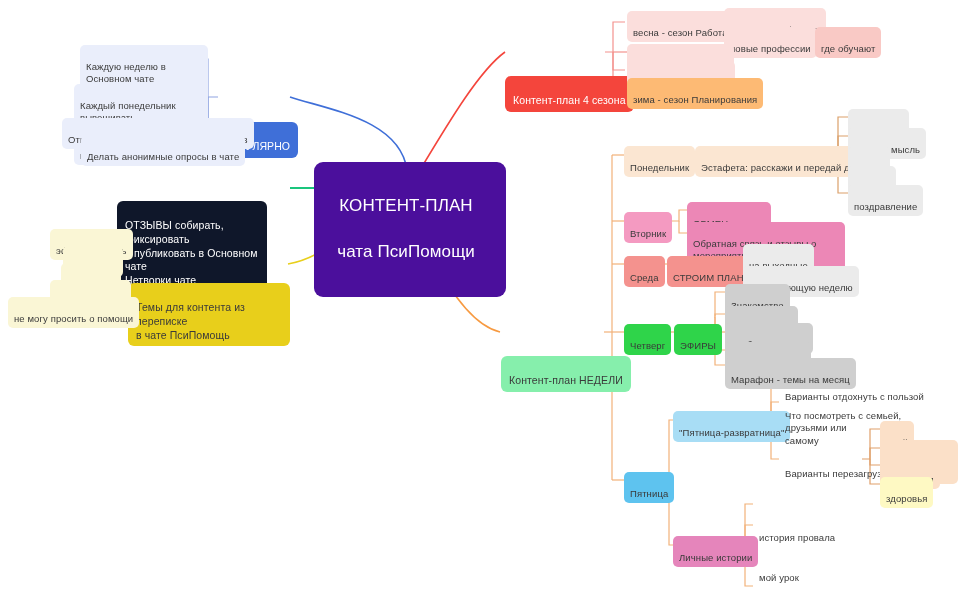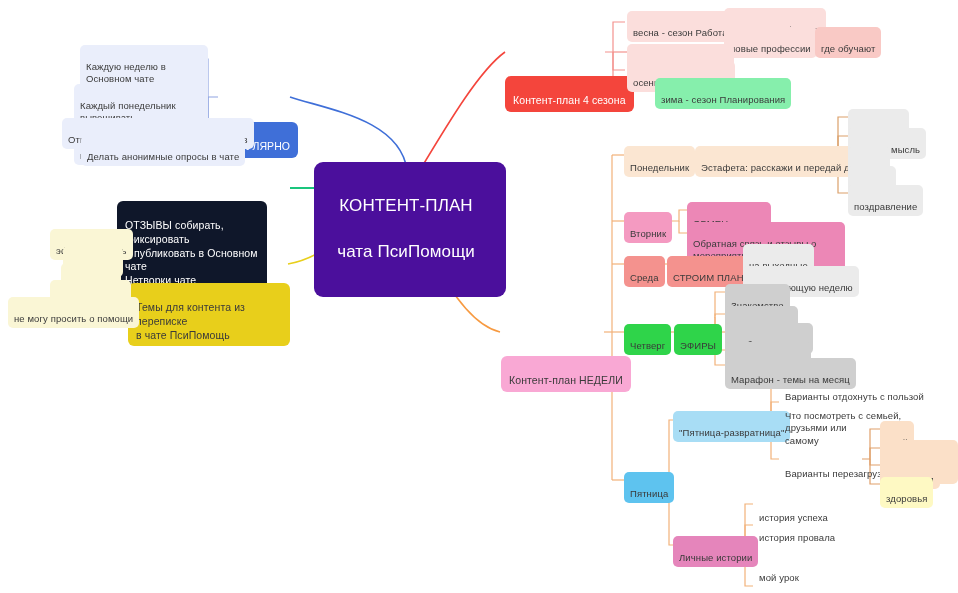--- a/index.html
+++ b/index.html
@@ -133,21 +133,21 @@
   </div>
   <div class="node" style="left:815px;top:27px;background:#f9c9c5;">
     <span>где обучают</span>
   </div>
   <div class="node" style="left:627px;top:44px;background:#fbdedc;">
     <span>лето - сезон Карьера</span>
   </div>
   <div class="node" style="left:627px;top:61px;background:#fbdedc;">
     <span>осень - сезон Урожая</span>
   </div>
-  <div class="node" style="left:627px;top:78px;background:#86efac;margin-left:28px;">
+  <div class="node" style="left:627px;top:78px;background:#fdba74;">
     <span>зима - сезон Планирования</span>
   </div>
 
   <div class="node mid" style="left:218px;top:87px;background:#3f6fd8;color:#fff;">
     <span>РЕГУЛЯРНО</span>
   </div>
   <div class="node" style="left:80px;top:45px;width:128px;background:#eaeefb;">
     <span>Каждую неделю в Основном чате
 Нетворк показывать ссылку на Чат
 ПсиПомощи</span>
@@ -183,21 +183,21 @@
   <div class="node" style="left:61px;top:263px;background:#faf6d5;">
     <span>мотивация</span>
   </div>
   <div class="node" style="left:50px;top:280px;background:#faf6d5;">
     <span>обесценивание</span>
   </div>
   <div class="node" style="left:8px;top:297px;background:#faf6d5;">
     <span>не могу просить о помощи</span>
   </div>
 
-  <div class="node mid" style="left:501px;top:321px;background:#f9a8d4;color:#3a3a3a;">
+  <div class="node mid" style="left:501px;top:321px;background:#86efac;color:#3a3a3a;">
     <span>Контент-план НЕДЕЛИ</span>
   </div>
 
   <div class="node" style="left:624px;top:146px;background:#fbe6d2;">
     <span>Понедельник</span>
   </div>
   <div class="node" style="left:695px;top:146px;background:#fbe6d2;">
     <span>Эстафета: расскажи и передай другому</span>
   </div>
   <div class="node" style="left:848px;top:109px;background:#ebebeb;">
@@ -287,23 +287,20 @@
   <div class="node" style="left:880px;top:458px;background:#fbe0c8;">
     <span>окружения</span>
   </div>
   <div class="node" style="left:880px;top:477px;background:#fef9c3;">
     <span>здоровья</span>
   </div>
 
   <div class="node" style="left:673px;top:536px;background:#e585bb;">
     <span>Личные истории</span>
   </div>
-  <div class="node" style="left:753px;top:496px;">
-    <span>история успеха</span>
-  </div>
   <div class="node" style="left:753px;top:516px;">
     <span>история провала</span>
   </div>
   <div class="node" style="left:753px;top:556px;">
     <span>мой урок</span>
   </div>
   <div class="node" style="left:753px;top:576px;">
     <span>история везения</span>
   </div>
 

